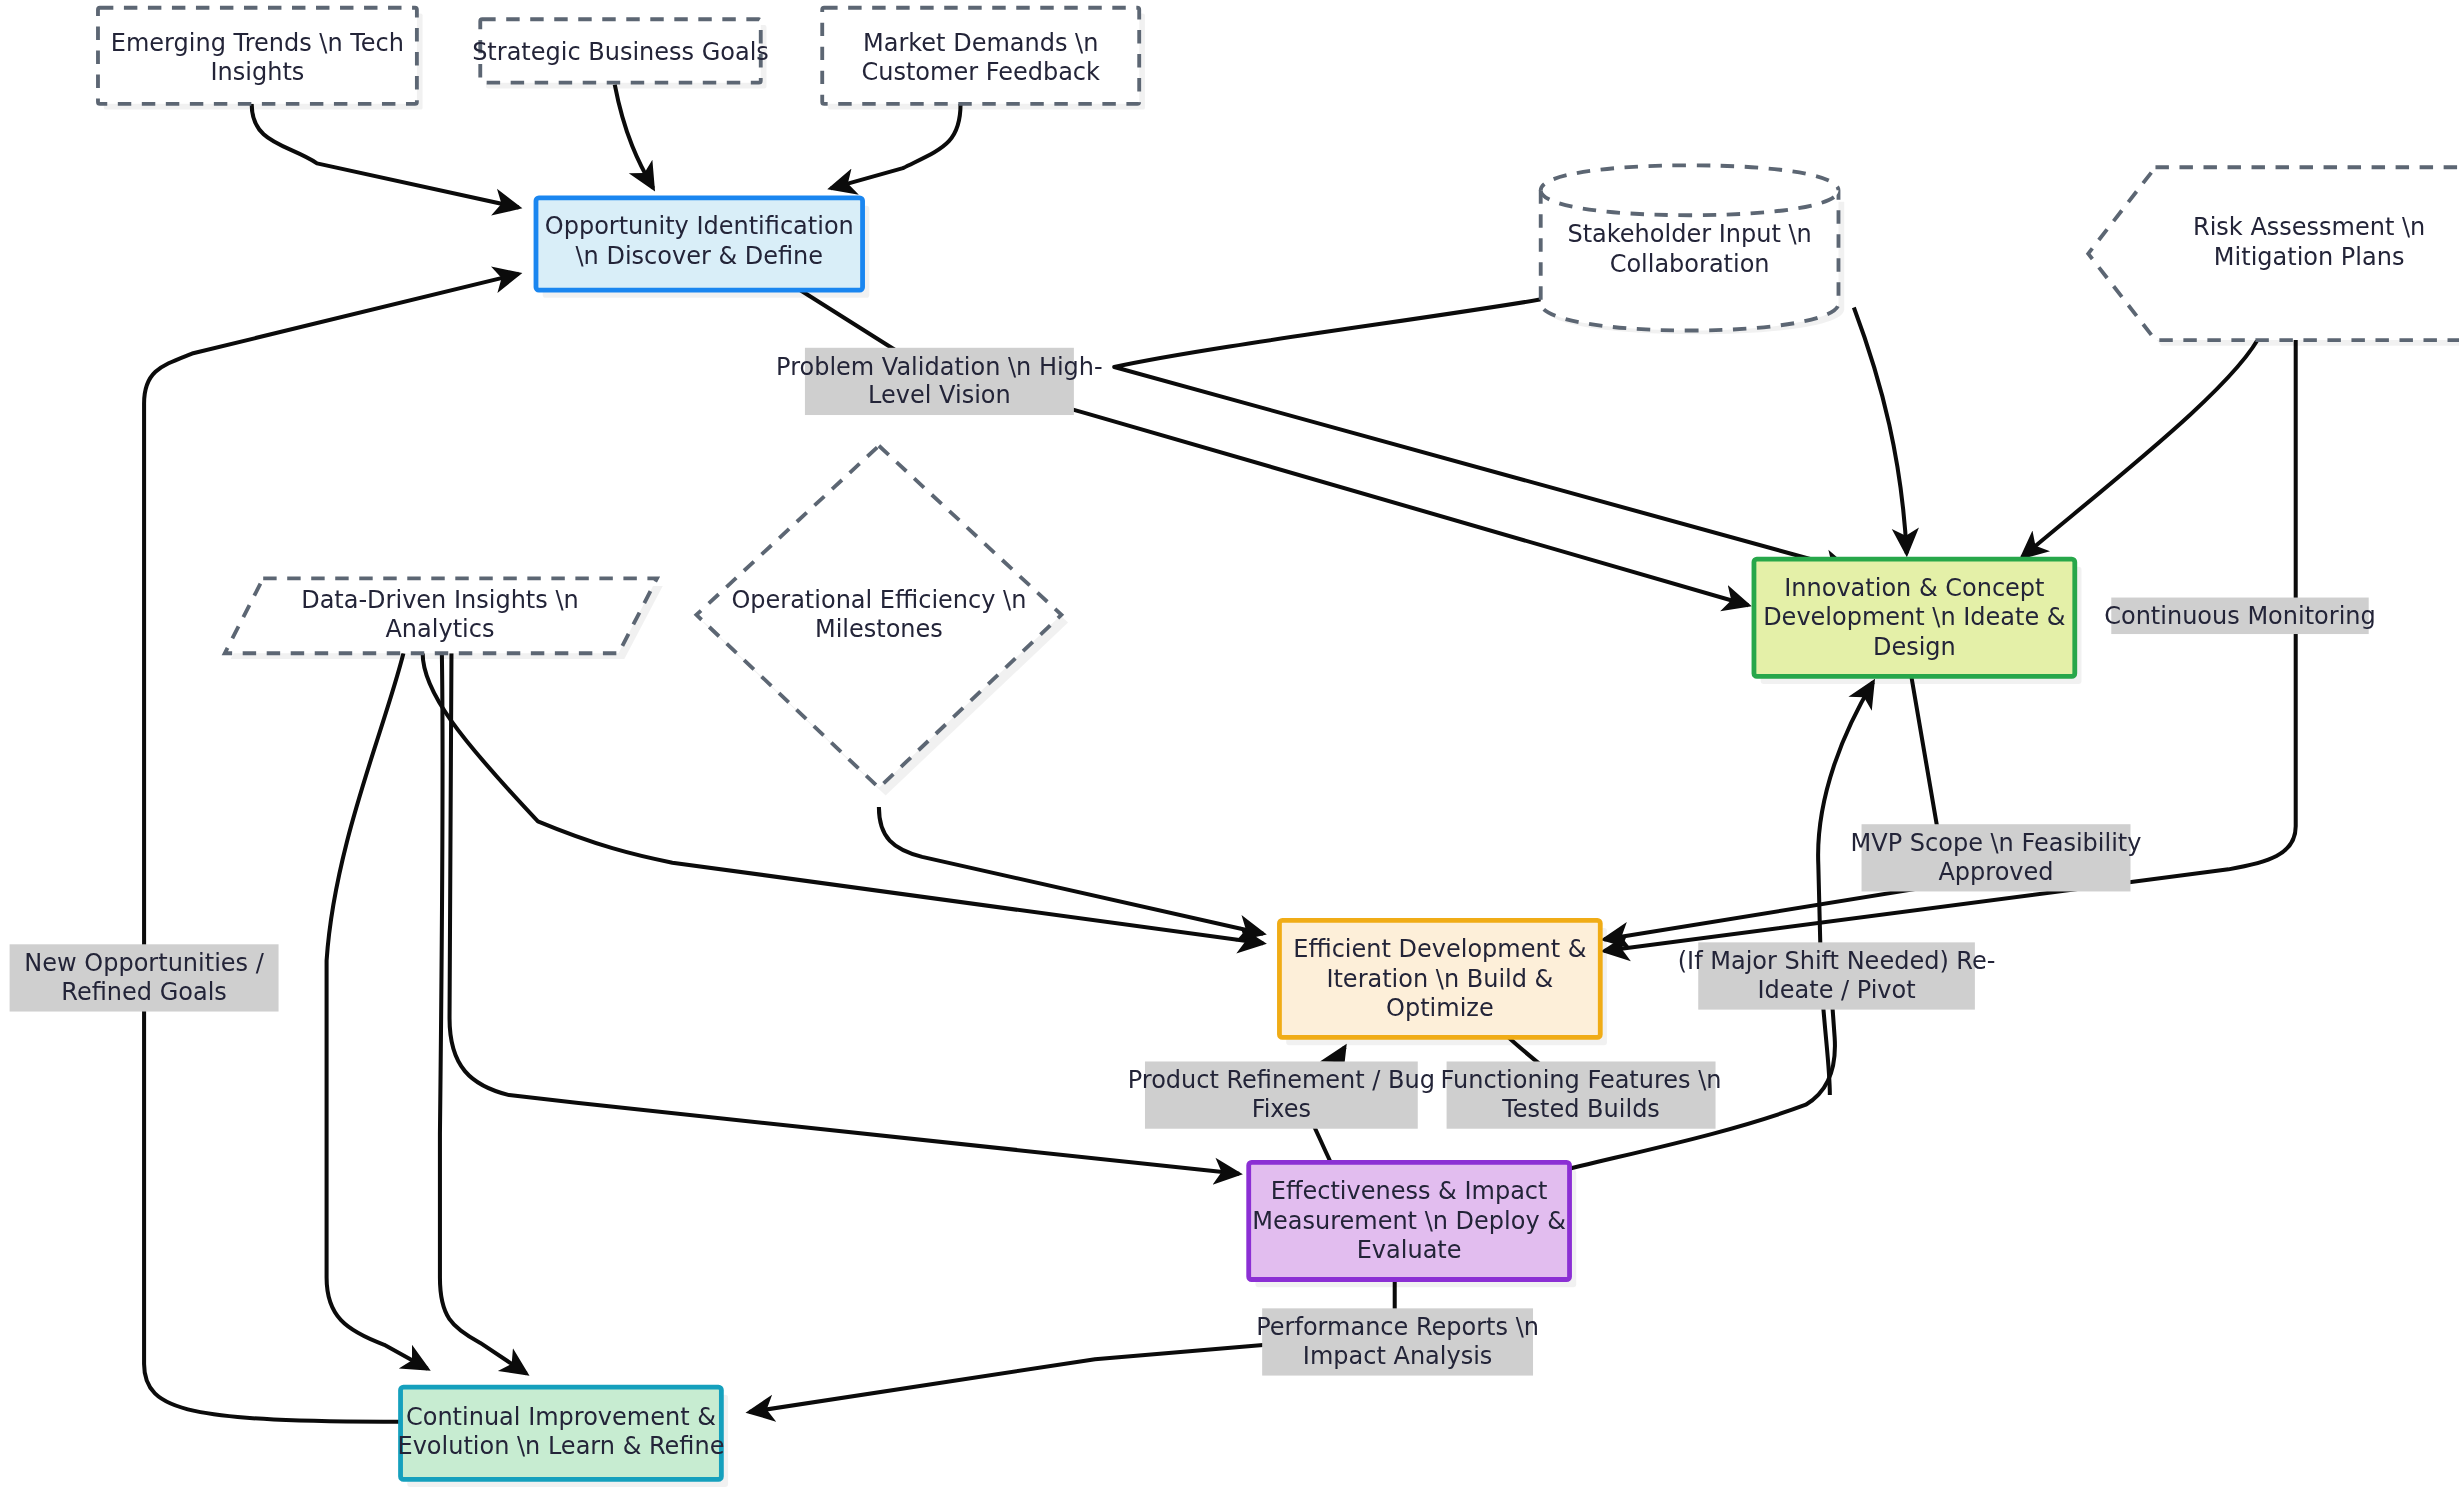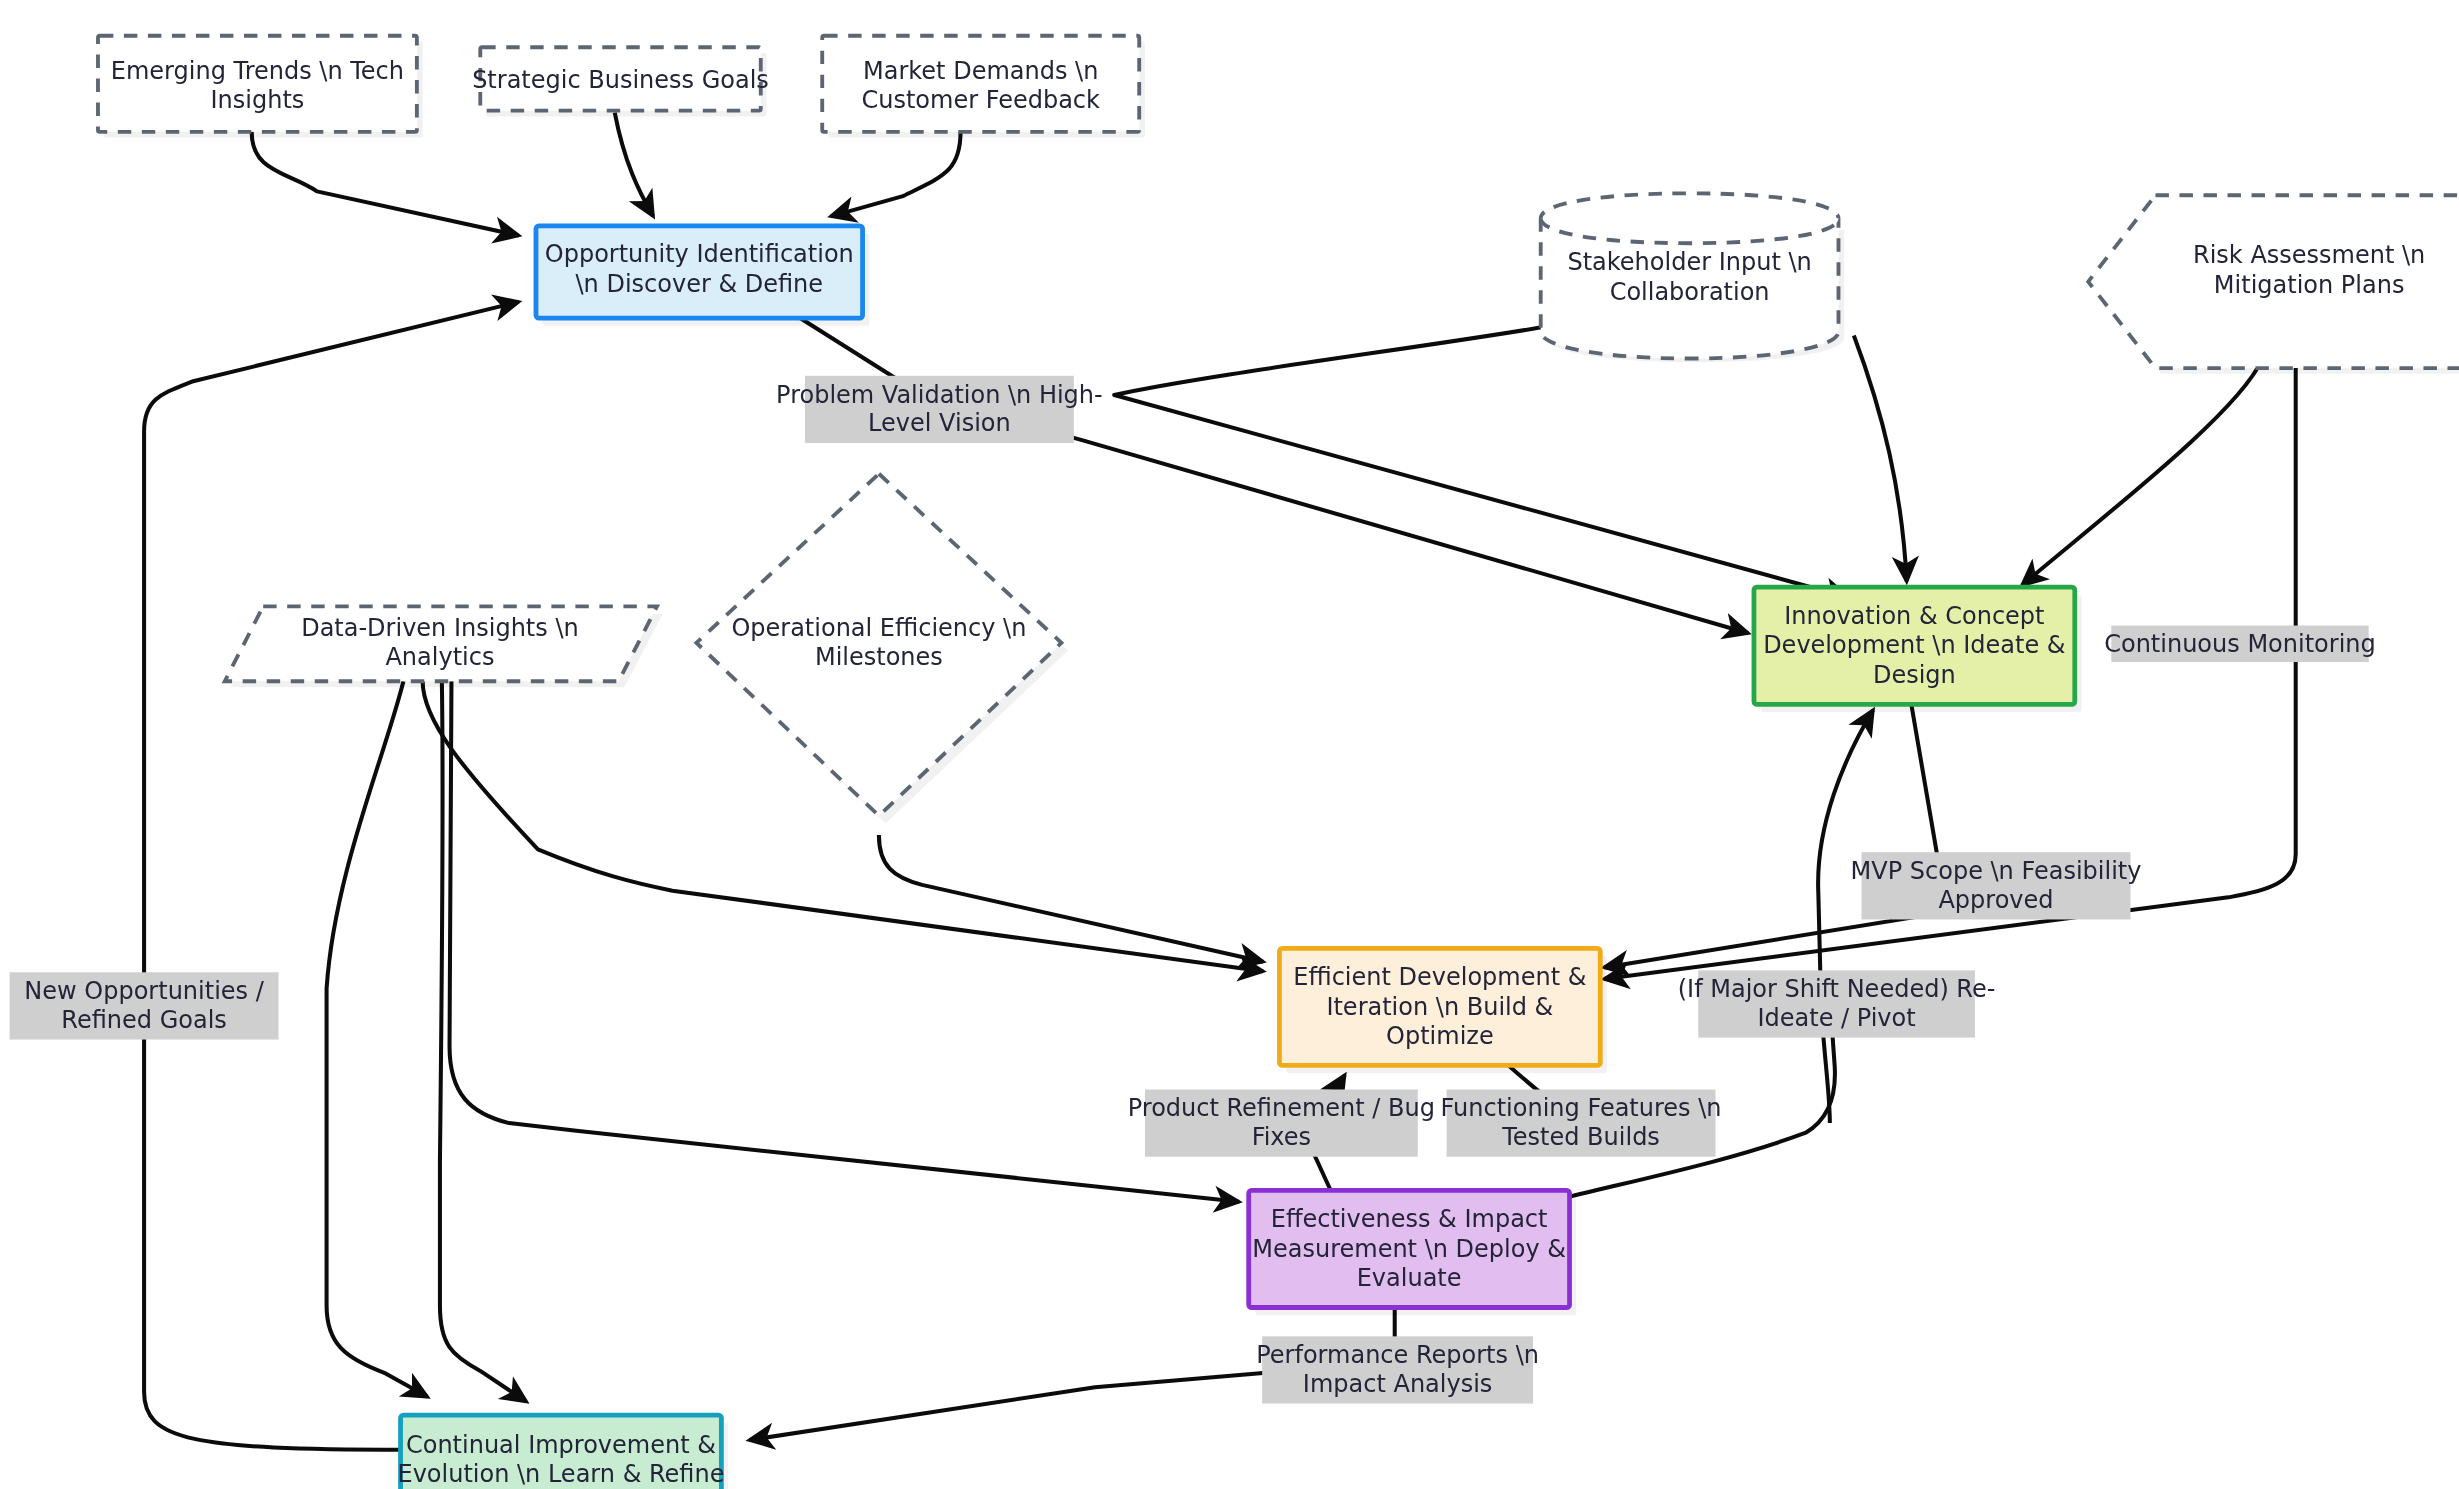--- a/index.html
+++ b/index.html
@@ -10,21 +10,20 @@
   body {
     width: 2459px;
     height: 1489px;
     font-family: "DejaVu Sans", sans-serif;
     overflow: hidden;
   }
   #diagram-root {
     position: relative;
     width: 2459px;
     height: 1295px;
-    margin-top: 28px;
   }
   svg#flowchart {
     display: block;
     width: 2459px;
     height: 1489px;
   }
   .node-label,
   .edge-label-text {
     font-family: "DejaVu Sans", sans-serif;
     fill: #232438;

